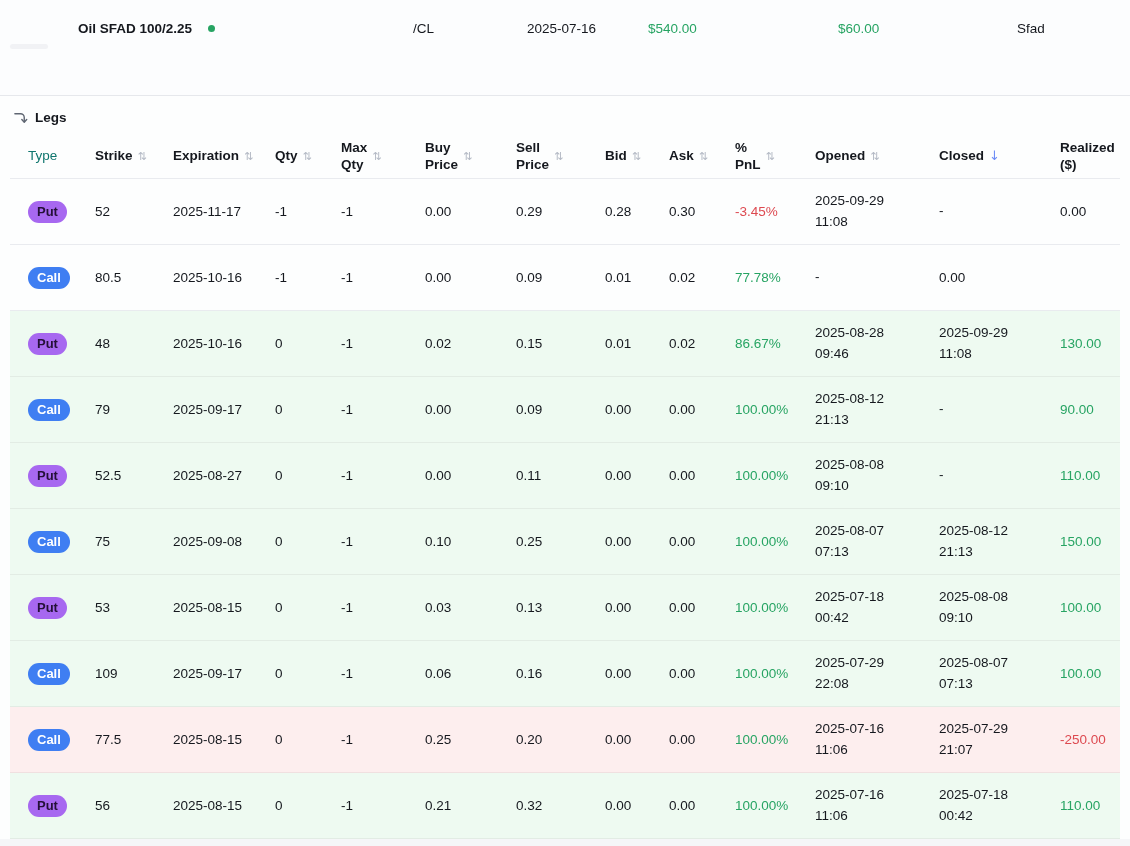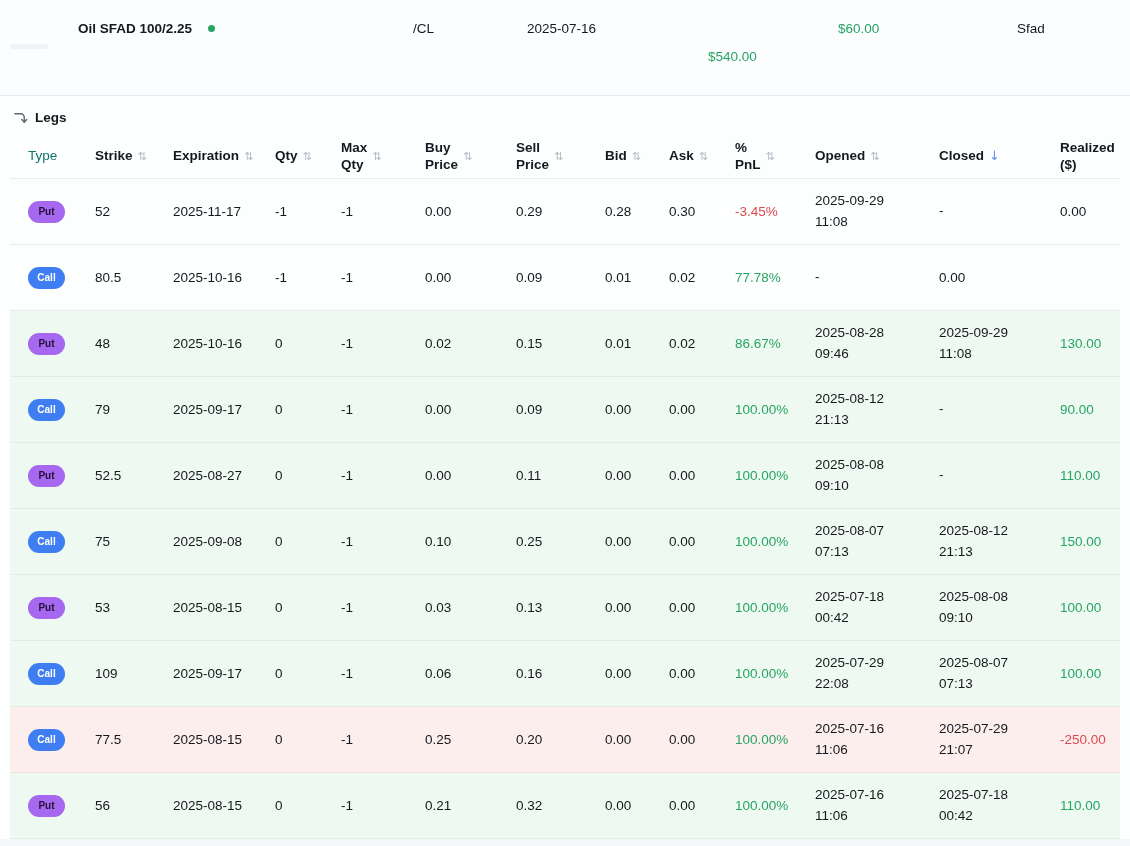--- a/index.html
+++ b/index.html
@@ -22,21 +22,21 @@
   
   .topbar{
     position:relative; width:1130px; height:96px;
     background:#fcfdfe; border-bottom:1px solid #e6e8ec;
   }
   .topbar .cell{ position:absolute; top:21px; white-space:nowrap; }
   .tb-title{ left:78px; font-weight:700; display:flex; align-items:center; gap:16px; }
   .dot{ width:7px; height:7px; border-radius:50%; background:var(--green); display:inline-block; }
   .tb-sym{ left:413px; }
   .tb-date{ left:527px; }
-  .tb-v1{ left:708px; color:var(--green);margin-top:28px; }
+  .tb-v1{ left:648px; color:var(--green); }
   .tb-v2{ left:838px; color:var(--green); }
   .tb-name{ left:1017px; }
   .skeleton{ position:absolute; left:10px; top:44px; width:38px; height:5px;
     border-radius:3px; background:#f1f2f5; }
   
   .content{ background:#fdfefe; }
   .legs-head{ display:flex; align-items:center; gap:7px; padding:13px 8px 9px 13px; height:39px; }
   .legs-head svg{ display:block; }
   .legs-title{ font-weight:700; font-size:13.5px; }
   
@@ -60,21 +60,21 @@
   .tr:last-child{ border-bottom:1px solid #e3e6e3; }
   .tr.tone-win{ background:#eefaf1; border-bottom-color:#e2ece4; }
   .tr.tone-loss{ background:#fdeeee; border-bottom-color:#f0e0e0; }
   .td{ padding-right:6px; }
   .td.dt{ white-space:pre-line; line-height:1.55; }
   .t-green{ color:var(--green); }
   .t-red{ color:var(--red); }
   .pill{
     display:inline-flex; align-items:center; justify-content:center;
     min-width:37px; height:22px; padding:0 9px;
-    border-radius:11px; font-size:10px; font-weight:700;
+    border-radius:11px; font-size:13px; font-weight:700;
   }
   .pill.put{ background:var(--put); color:#241038; }
   .pill.call{ background:var(--call); color:#ffffff; }
 </style>
 </head>
 <body>
 
 <div class="topbar">
   <div class="skeleton"></div>
   <div class="cell tb-title">

